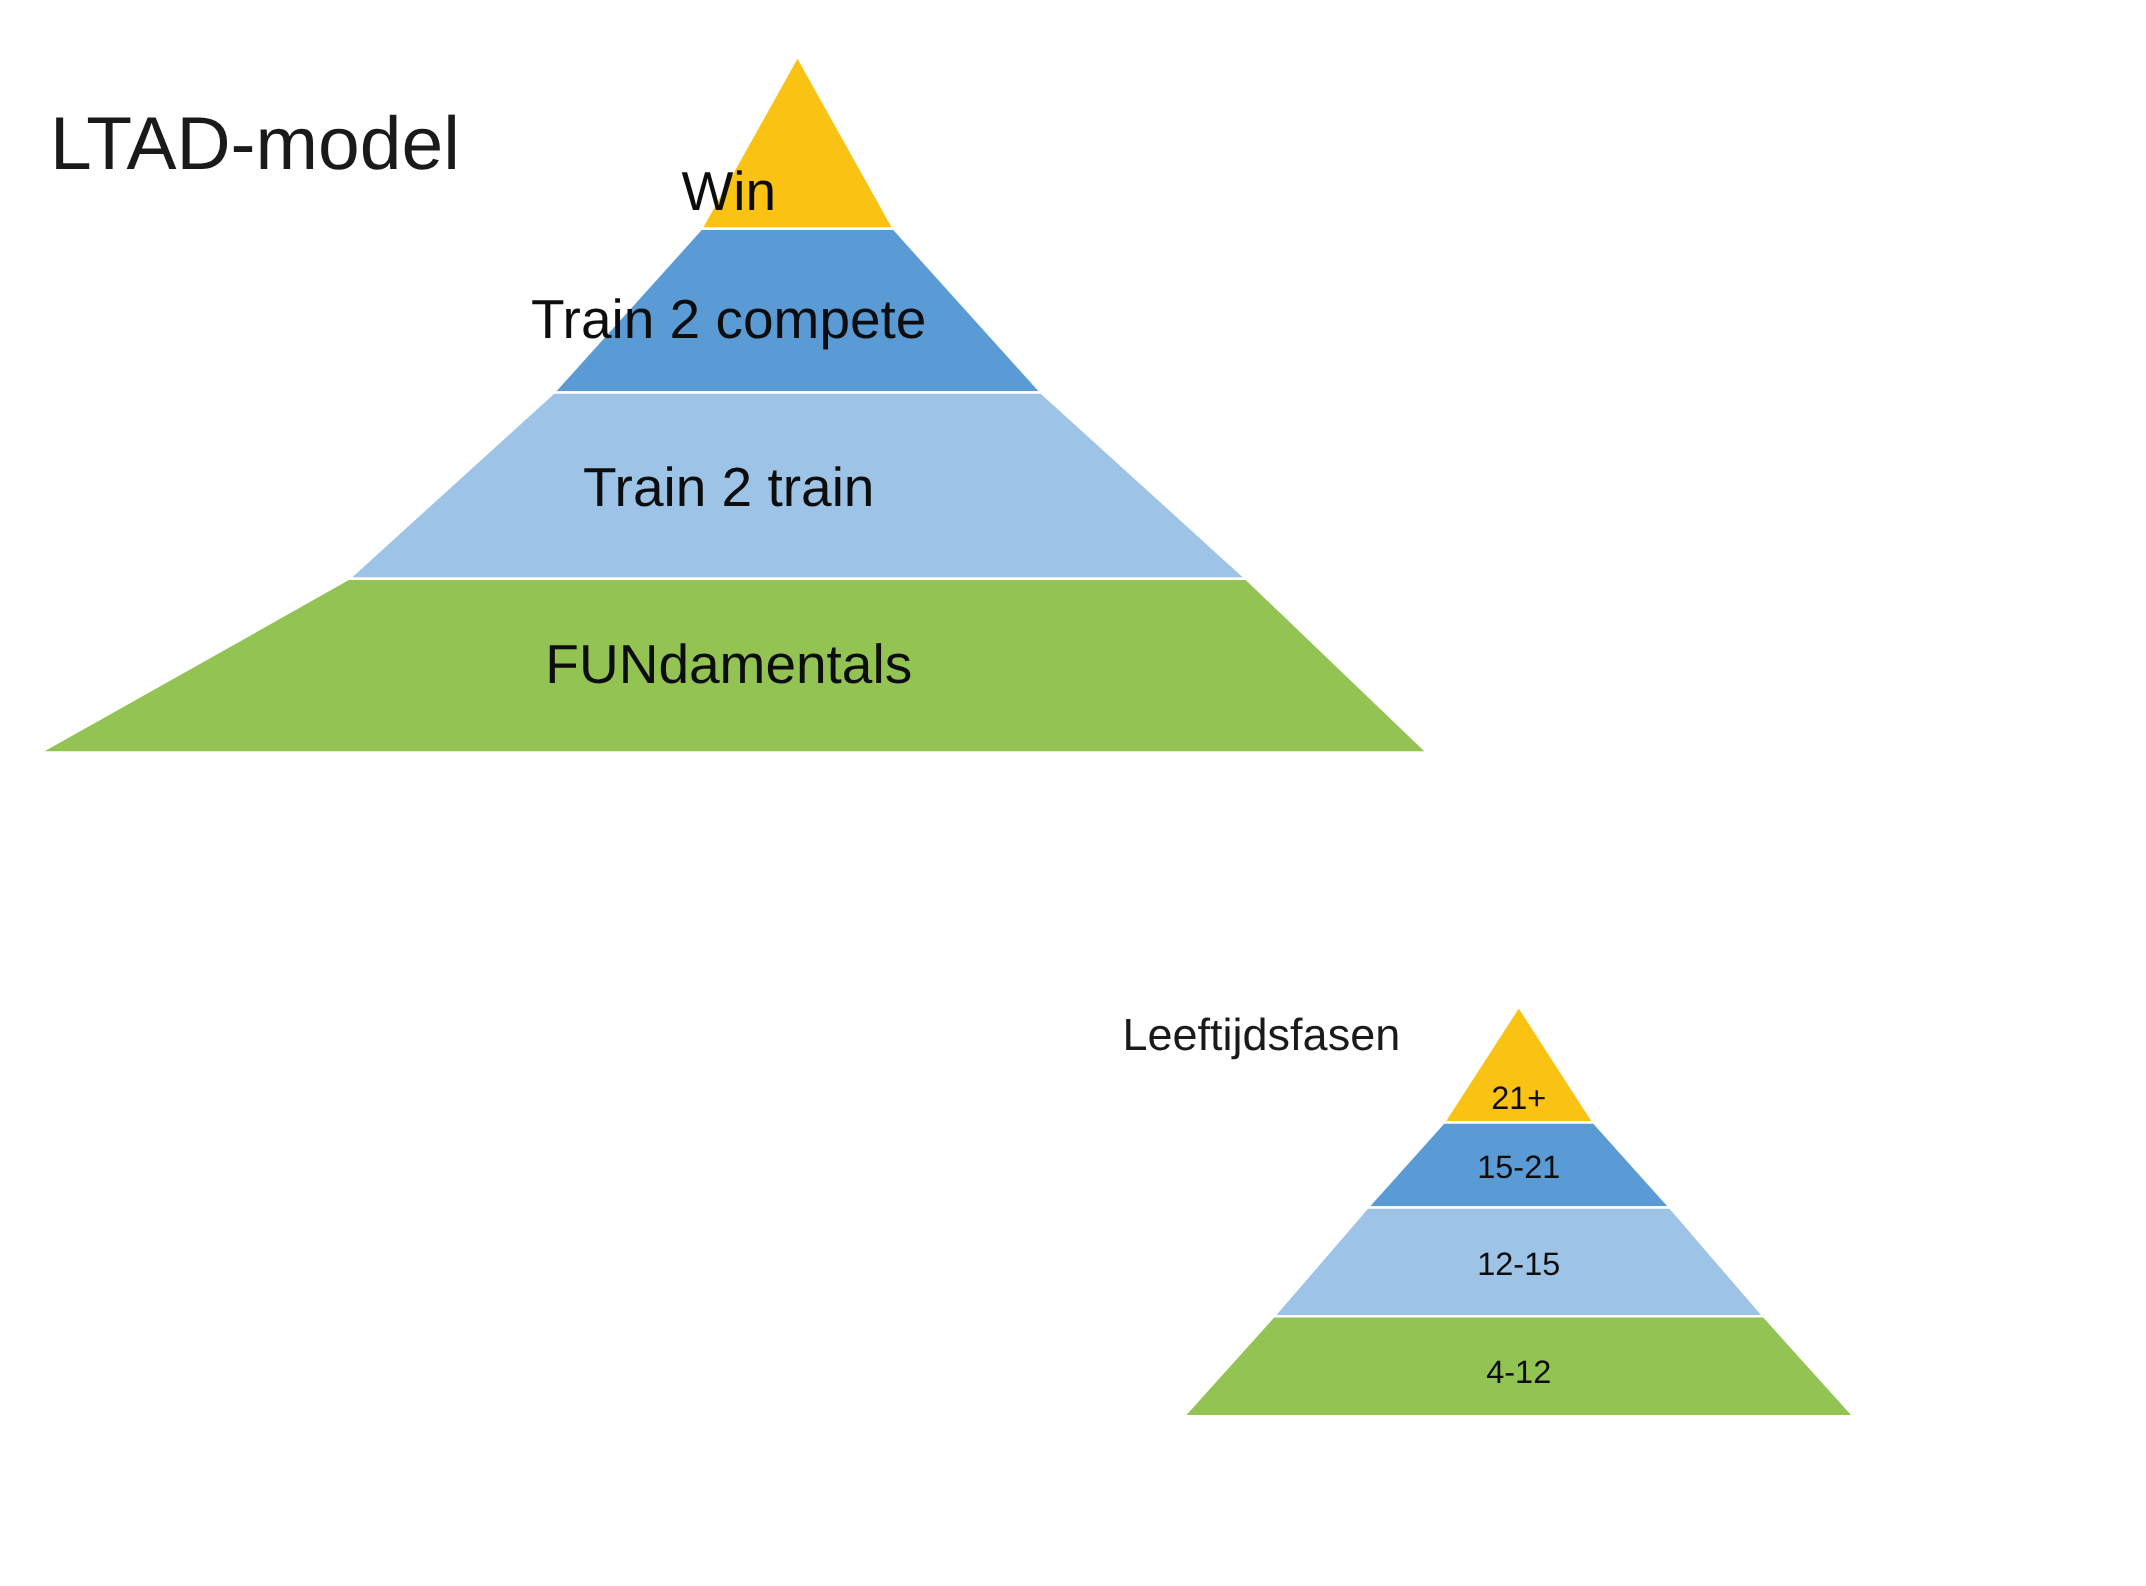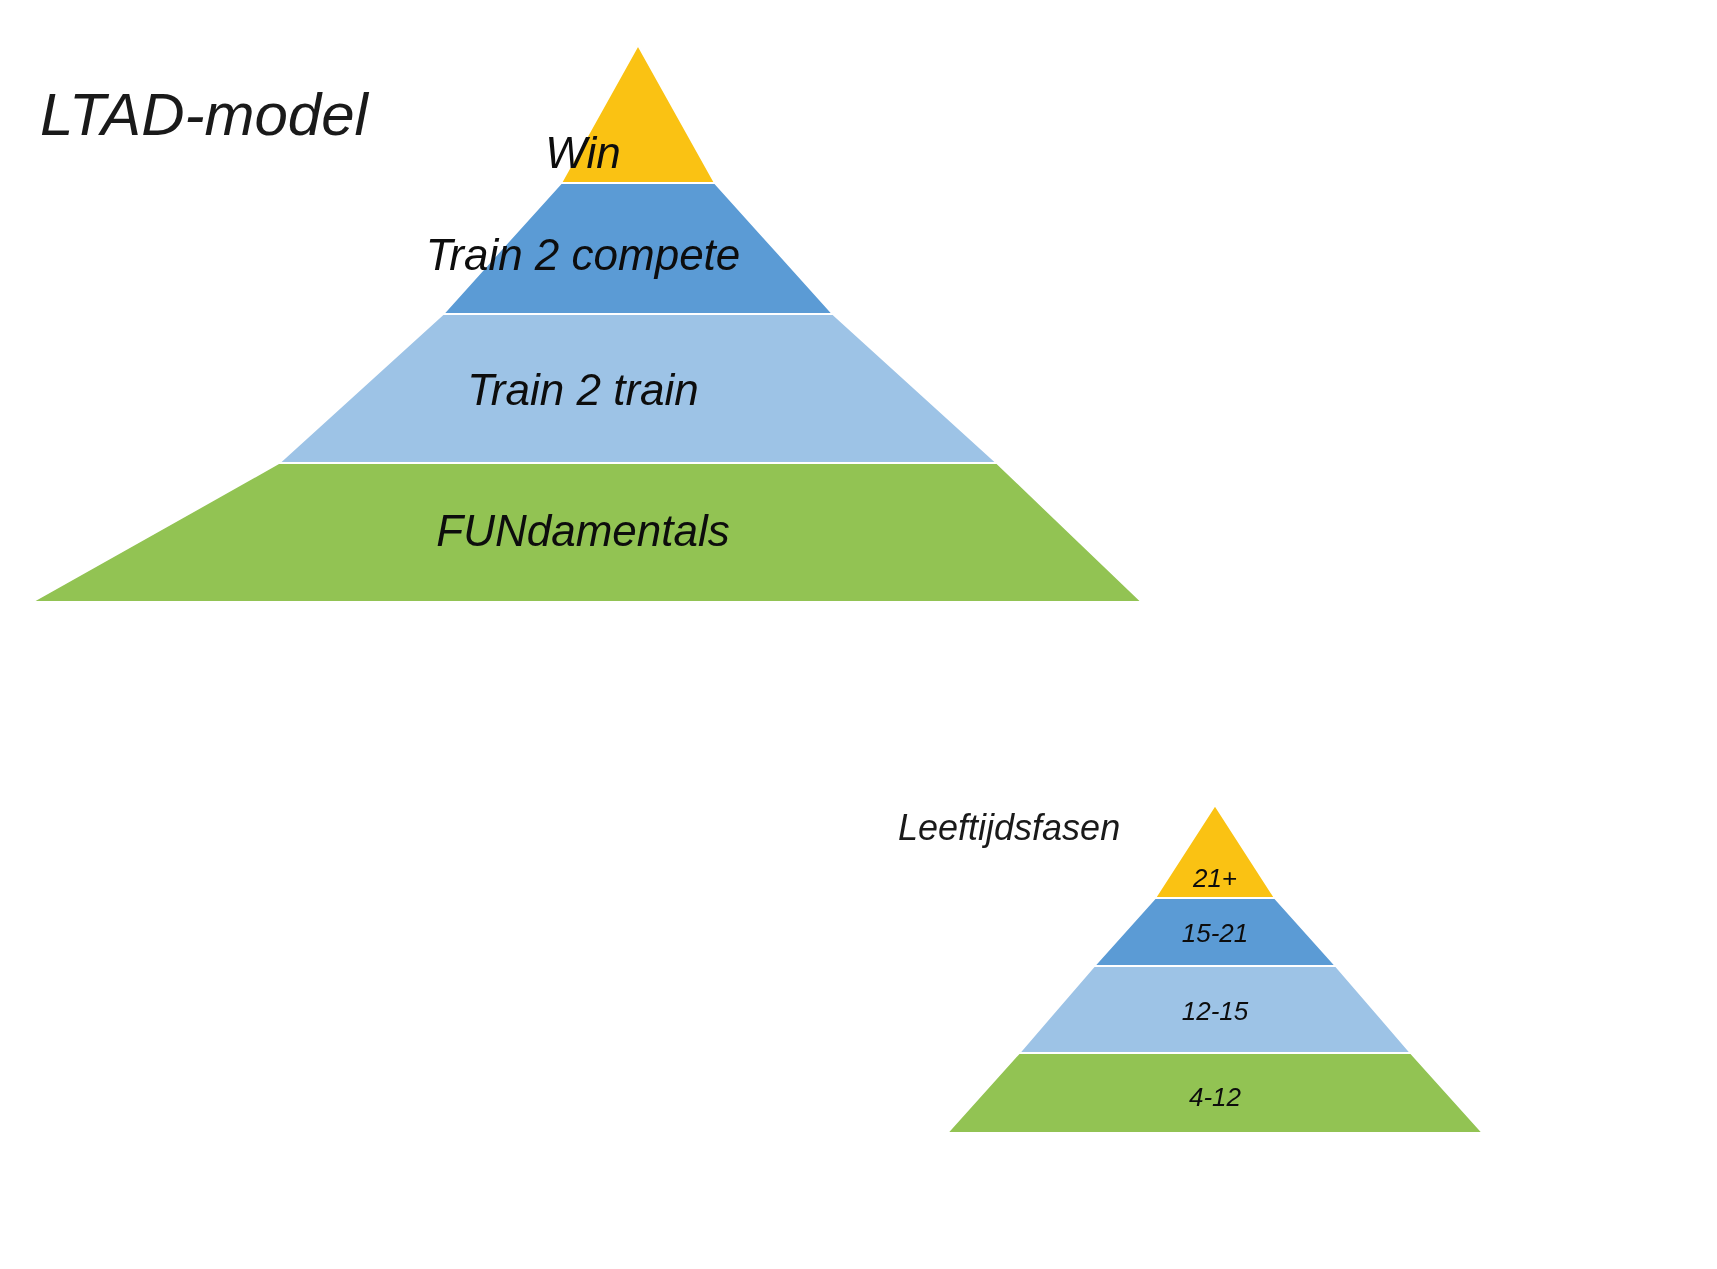--- a/index.html
+++ b/index.html
@@ -12,21 +12,20 @@
     height: 1269px;
     position: relative;
     font-family: "Liberation Sans", sans-serif;
     overflow: hidden;
   }
   .canvas {
     position: absolute;
     inset: 0;
     width: 1717px;
     height: 1013px;
-    font-style: italic;
   }
   .diagram-svg {
     position: absolute;
     top: 0;
     left: 0;
     width: 1717px;
     height: 1269px;
   }
   .title-text {
     font-size: 60px;

